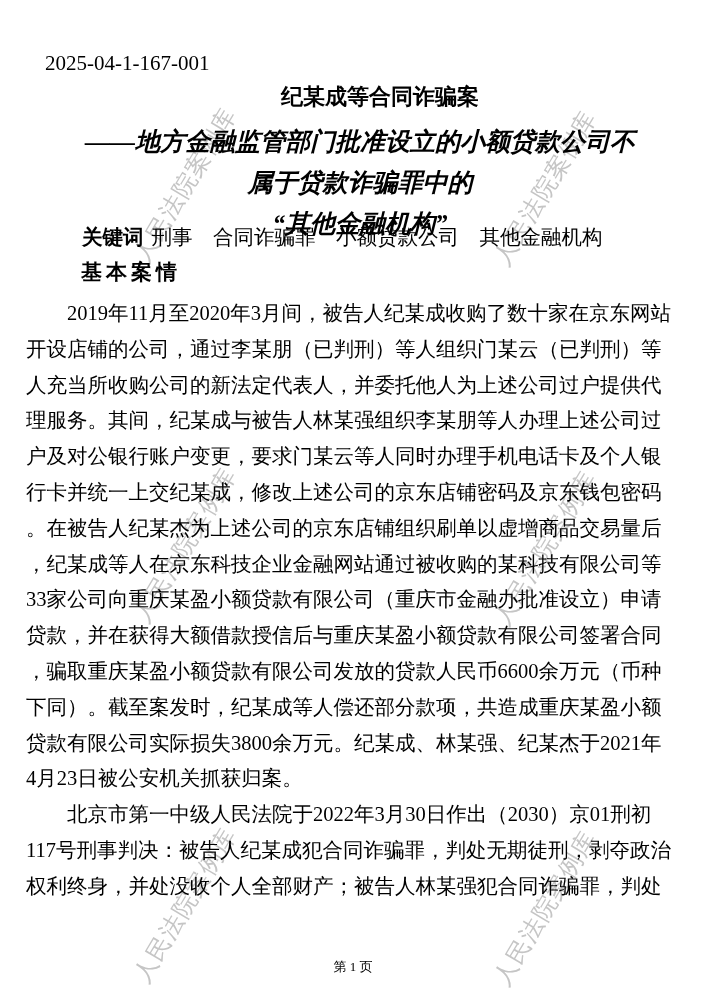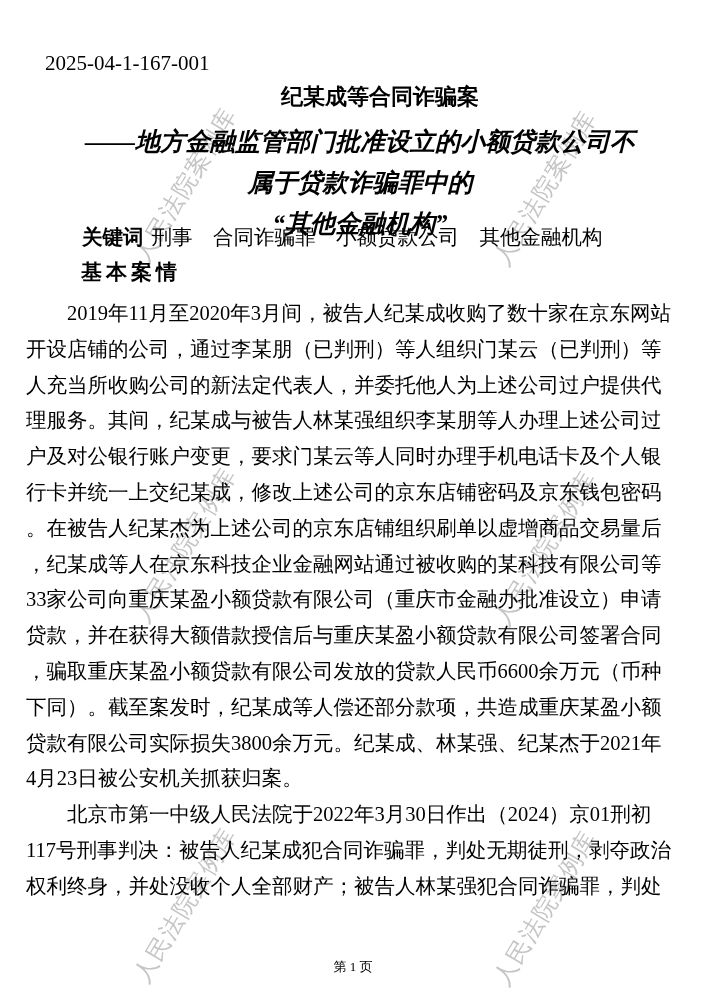--- a/index.html
+++ b/index.html
@@ -174,21 +174,21 @@
         <div class="body-line">户及对公银行账户变更，要求门某云等人同时办理手机电话卡及个人银</div>
         <div class="body-line">行卡并统一上交纪某成，修改上述公司的京东店铺密码及京东钱包密码</div>
         <div class="body-line">。在被告人纪某杰为上述公司的京东店铺组织刷单以虚增商品交易量后</div>
         <div class="body-line">，纪某成等人在京东科技企业金融网站通过被收购的某科技有限公司等</div>
         <div class="body-line">33家公司向重庆某盈小额贷款有限公司（重庆市金融办批准设立）申请</div>
         <div class="body-line">贷款，并在获得大额借款授信后与重庆某盈小额贷款有限公司签署合同</div>
         <div class="body-line">，骗取重庆某盈小额贷款有限公司发放的贷款人民币6600余万元（币种</div>
         <div class="body-line">下同）。截至案发时，纪某成等人偿还部分款项，共造成重庆某盈小额</div>
         <div class="body-line">贷款有限公司实际损失3800余万元。纪某成、林某强、纪某杰于2021年</div>
         <div class="body-line">4月23日被公安机关抓获归案。</div>
-        <div class="body-line indent">北京市第一中级人民法院于2022年3月30日作出（2024）京01刑初</div>
+        <div class="body-line indent">北京市第一中级人民法院于2022年3月30日作出（2030）京01刑初</div>
         <div class="body-line">117号刑事判决：被告人纪某成犯合同诈骗罪，判处无期徒刑，剥夺政治</div>
         <div class="body-line">权利终身，并处没收个人全部财产；被告人林某强犯合同诈骗罪，判处</div>
       </div>
 
     <div class="page-footer">第 1 页</div>
 
   </div>
 </div>
 
 </body></html>

